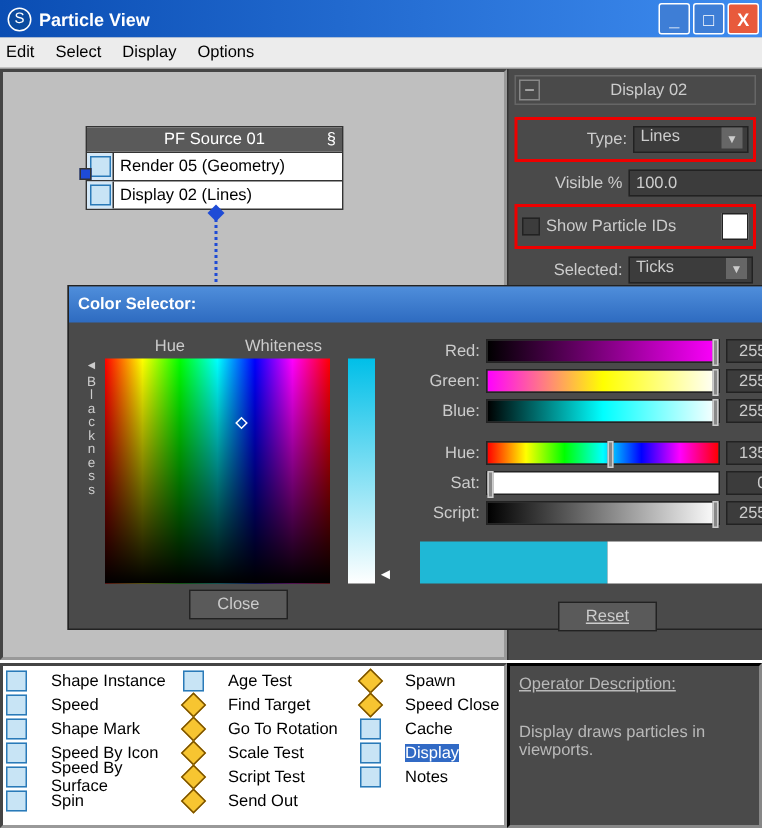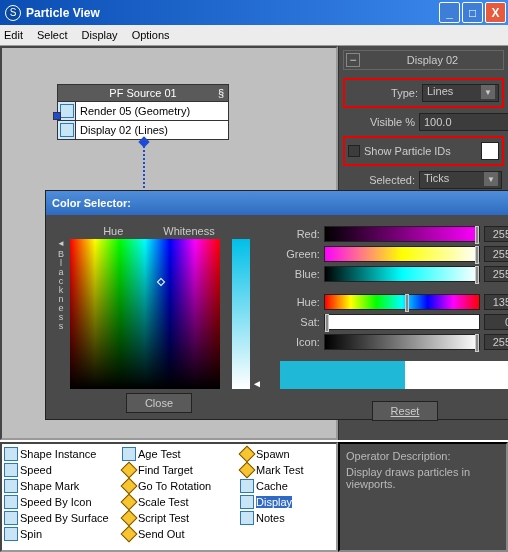--- a/index.html
+++ b/index.html
@@ -67,24 +67,24 @@
 .slider-row .val { width:30px; background:#3c3c3c; border:1px solid #222; color:#ccc; text-align:right; padding:1px 2px; height:16px;}
 .preview-row { display:flex; margin-top:8px; height:28px;}
 .preview-row div{flex:1;}
 
 .btn { background:#5a5a5a; color:#ccc; border:1px solid #222; padding:3px 18px; cursor:default;}
 .close-btn-row { text-align:center; margin-top:4px;}
 .reset-row { text-align:center; margin-top:10px;}
 
 .op-palette { position:absolute; top:440px; left:0; right:0; height:112px; display:flex; background:#bfbfbf; border-top:2px solid #fff;}
 .op-list { flex:1; background:#fff; border:2px inset #999; padding:2px; display:flex; flex-wrap:wrap; flex-direction:column; align-content:flex-start; overflow:hidden;}
-.op-item { display:flex; align-items:center; width:118px; height:16px; gap:2px; font-size:11px;}
+.op-item { display:flex; align-items:center; width:118px; height:16px; gap:16px; font-size:11px;}
 .op-item .oi { width:14px; height:14px; display:flex; align-items:center; justify-content:center;}
 .op-desc { width:170px; background:#4a4a4a; color:#b9b9b9; padding:6px; border:2px inset #333;}
-.op-desc .t { margin-bottom:4px;}
+.op-desc .t { margin-bottom:20px;text-decoration:underline;}
 
 .ic-box{background:#c8e4f5;border:1px solid #2a7ab8;width:14px;height:14px;}
 .ic-diamond{width:12px;height:12px;background:#f7c531;border:1px solid #7a5200;transform:rotate(45deg);}
 .selected-item{background:#316ac5;color:#fff;}
 </style>
 </head>
 <body>
 
 <div class="titlebar">
   <div class="titlebar-icon">S</div>
@@ -232,21 +232,21 @@
         <div class="slider-bar" style="background:#fff;">
             <div class="thumb" style="left:0"></div>
           </div>
         <div class="val">0</div>
         <div class="spin">
             <div>▲</div>
             <div>▼</div>
           </div>
       </div>
       <div class="slider-row">
-        <label>Icon:</label>
+        <label>Script:</label>
         <div class="slider-bar" style="background:linear-gradient(to right,#000,#fff);">
             <div class="thumb" style="right:0"></div>
           </div>
         <div class="val">255</div>
         <div class="spin">
             <div>▲</div>
             <div>▼</div>
           </div>
       </div>
       <div class="preview-row">
@@ -337,21 +337,21 @@
       <div class="op-item">
         <div class="oi">
           <div class="ic-diamond"></div>
         </div>
         <span>Spawn</span>
       </div>
       <div class="op-item">
         <div class="oi">
           <div class="ic-diamond"></div>
         </div>
-        <span>Mark Test</span>
+        <span>Speed Close</span>
       </div>
       <div class="op-item">
         <div class="oi">
           <div class="ic-box"></div>
         </div>
         <span>Cache</span>
       </div>
       <div class="op-item">
         <div class="oi">
           <div class="ic-box"></div>

